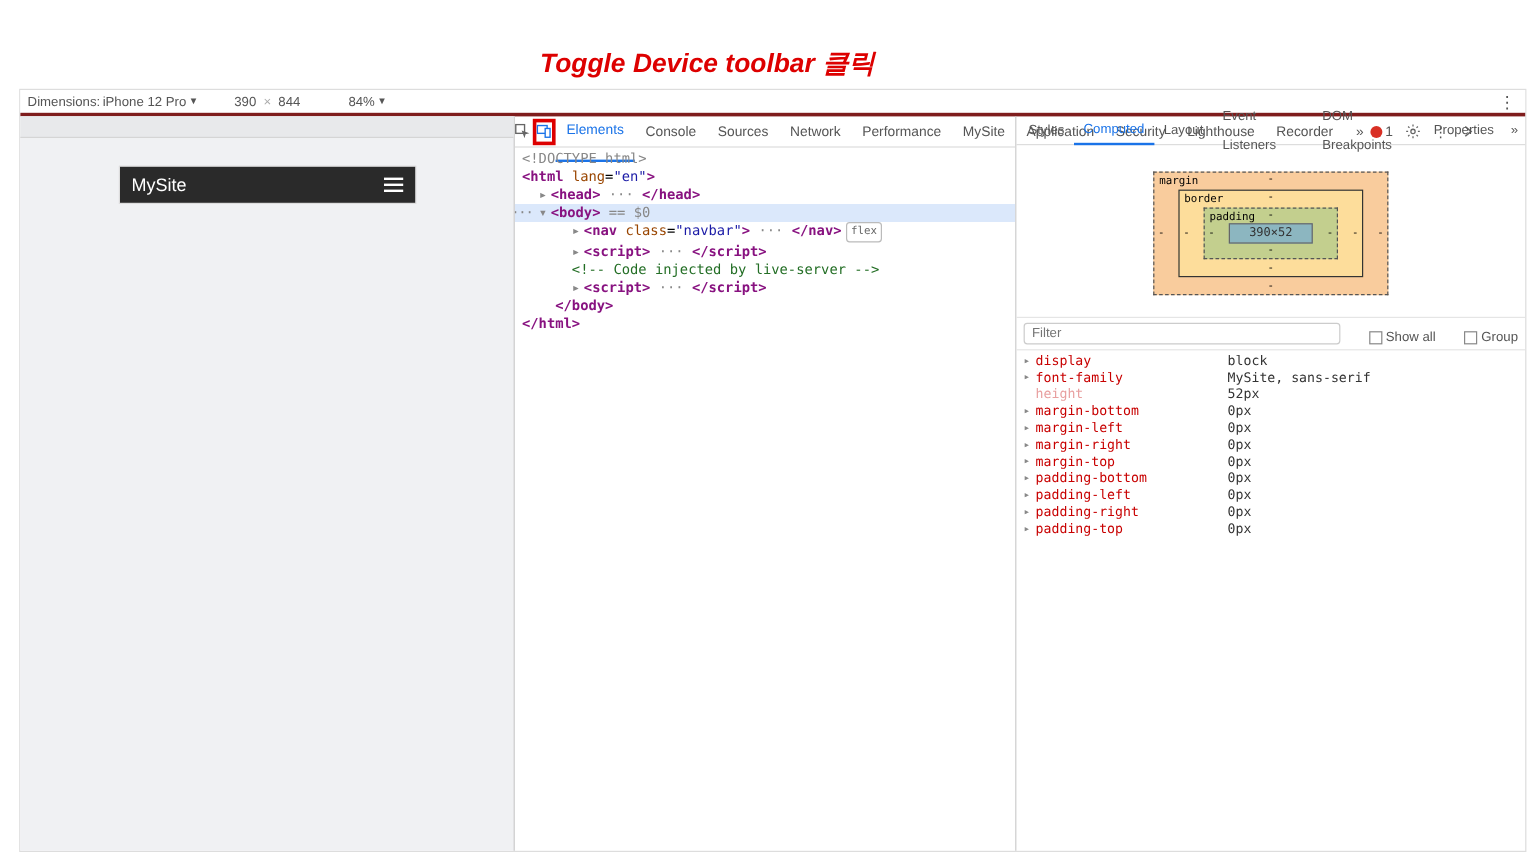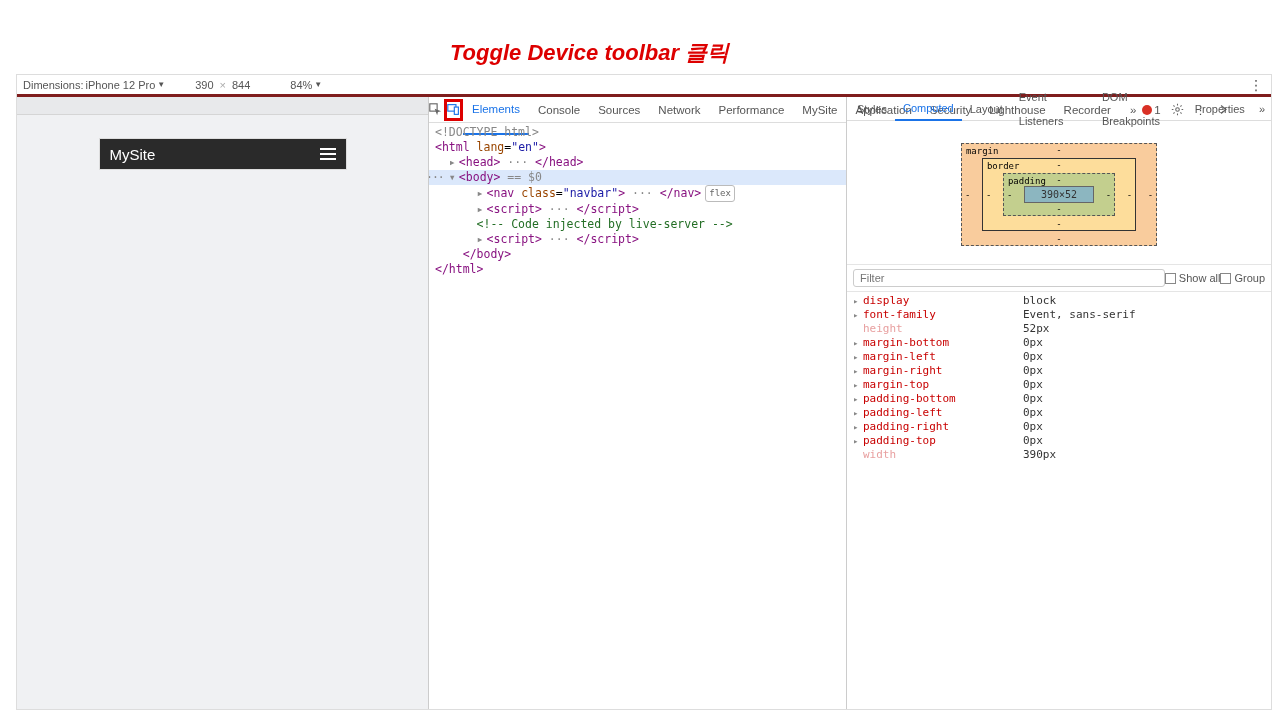--- a/index.html
+++ b/index.html
@@ -45,21 +45,21 @@
   .dt-more { margin-left: 4px; padding: 0 6px; }
   .dt-right { margin-left: auto; display: flex; align-items: center; padding-right: 6px; gap: 6px; }
   .err-badge { display: flex; align-items: center; gap: 2px; }
   .err-dot { width: 10px; height: 10px; border-radius: 50%; background: #d93025; display: inline-block; }
 
   
   .dom-tree { flex: 1; font-family: Consolas, monospace; font-size: 11.5px; line-height: 15px; padding: 2px 0; overflow: auto; }
   .dom-line { white-space: pre; padding-left: 6px; }
   .dom-line.selected { background: #dbe8fb; position: relative; }
   .dom-line.selected::before { content: "···"; position: absolute; left: -3px; top: 0; color: #888; letter-spacing: -1px;}
-  .t-tag { color: #881280; }
+  .t-tag { color: #881280; font-weight: bold; }
   .t-attr { color: #994500; }
   .t-val { color: #1a1aa6; }
   .t-gray { color: #888; }
   .t-comment { color: #236e25; }
   .arrow { color: #888; display: inline-block; width: 10px; }
   .eqsel { color: #888; }
   .flex-badge { display: inline-block; font-size: 9px; border: 1px solid #bbb; border-radius: 3px; padding: 0 3px; color: #666; margin-left: 4px; vertical-align: 1px;}
 
   
   .dt-side { width: 424px; display: flex; flex-direction: column; }
@@ -75,21 +75,21 @@
   .bm-border { border: 1px solid #333; background: #fddd9b; padding: 14px 20px; position: relative; }
   .bm-padding { border: 1px dashed #555; background: #c3cf8e; padding: 12px 20px; position: relative; }
   .bm-content { border: 1px solid #666; background: #8cb6c0; padding: 2px 16px; color: #333; font-size: 10px; }
   .bm-num { position: absolute; font-size: 9px; }
   .bm-t { top: 1px; left: 50%; transform: translateX(-50%); }
   .bm-b { bottom: 1px; left: 50%; transform: translateX(-50%); }
   .bm-l { left: 3px; top: 50%; transform: translateY(-50%); }
   .bm-r { right: 3px; top: 50%; transform: translateY(-50%); }
 
   
-  .filter-row { display: flex; align-items: center; gap: 0; padding: 4px 6px; border-top: 1px solid #e5e5e5; border-bottom: 1px solid #e5e5e5; font-size: 11px; }
+  .filter-row { display: flex; align-items: flex-end; gap: 24px; padding: 4px 6px; border-top: 1px solid #e5e5e5; border-bottom: 1px solid #e5e5e5; font-size: 11px; }
   .filter-input { flex: 1; border: 1px solid #ccc; border-radius: 3px; padding: 2px 6px; font-size: 11px; color: #888; }
   .cb-wrap { display: flex; align-items: center; gap: 3px; color: #555; }
   .cb { width: 11px; height: 11px; border: 1px solid #888; }
 
   
   .computed-list { flex: 1; font-family: Consolas, monospace; font-size: 11px; padding: 2px 0; overflow: auto; }
   .comp-row { display: flex; padding: 0 6px; line-height: 14px; }
   .comp-arrow { color: #888; width: 10px; font-size: 9px; }
   .comp-name { color: #c80000; width: 160px; }
   .comp-name.inactive { color: #e8a0a0; }
@@ -242,21 +242,21 @@
 
         <div class="computed-list" id="computed-list">
             <div class="comp-row">
               <span class="comp-arrow">▸</span>
               <span class="comp-name">display</span>
               <span class="comp-val">block</span>
             </div>
             <div class="comp-row">
               <span class="comp-arrow">▸</span>
               <span class="comp-name">font-family</span>
-              <span class="comp-val">Event, sans-serif</span>
+              <span class="comp-val">MySite, sans-serif</span>
             </div>
             <div class="comp-row">
               <span class="comp-arrow"></span>
               <span class="comp-name inactive">height</span>
               <span class="comp-val">52px</span>
             </div>
             <div class="comp-row">
               <span class="comp-arrow">▸</span>
               <span class="comp-name">margin-bottom</span>
               <span class="comp-val">0px</span>
@@ -288,23 +288,18 @@
             </div>
             <div class="comp-row">
               <span class="comp-arrow">▸</span>
               <span class="comp-name">padding-right</span>
               <span class="comp-val">0px</span>
             </div>
             <div class="comp-row">
               <span class="comp-arrow">▸</span>
               <span class="comp-name">padding-top</span>
               <span class="comp-val">0px</span>
-            </div>
-            <div class="comp-row">
-              <span class="comp-arrow"></span>
-              <span class="comp-name inactive">width</span>
-              <span class="comp-val">390px</span>
             </div>
           </div>
       </div>
     </div>
   </div>
 </div>
 
 </body></html>

